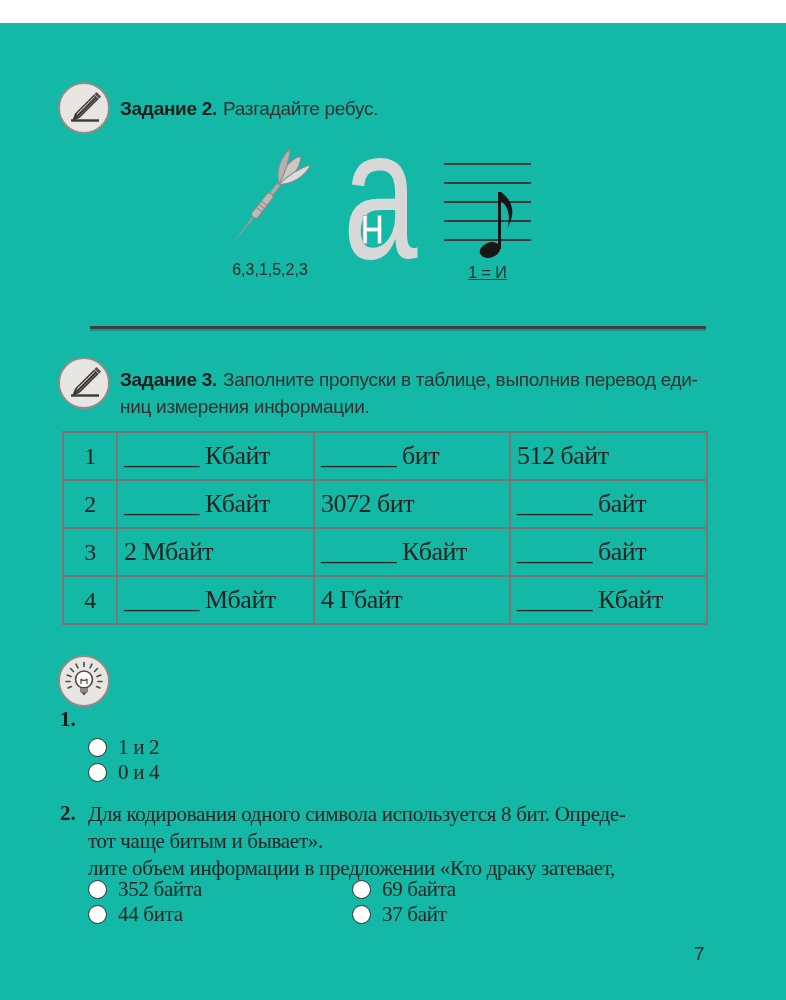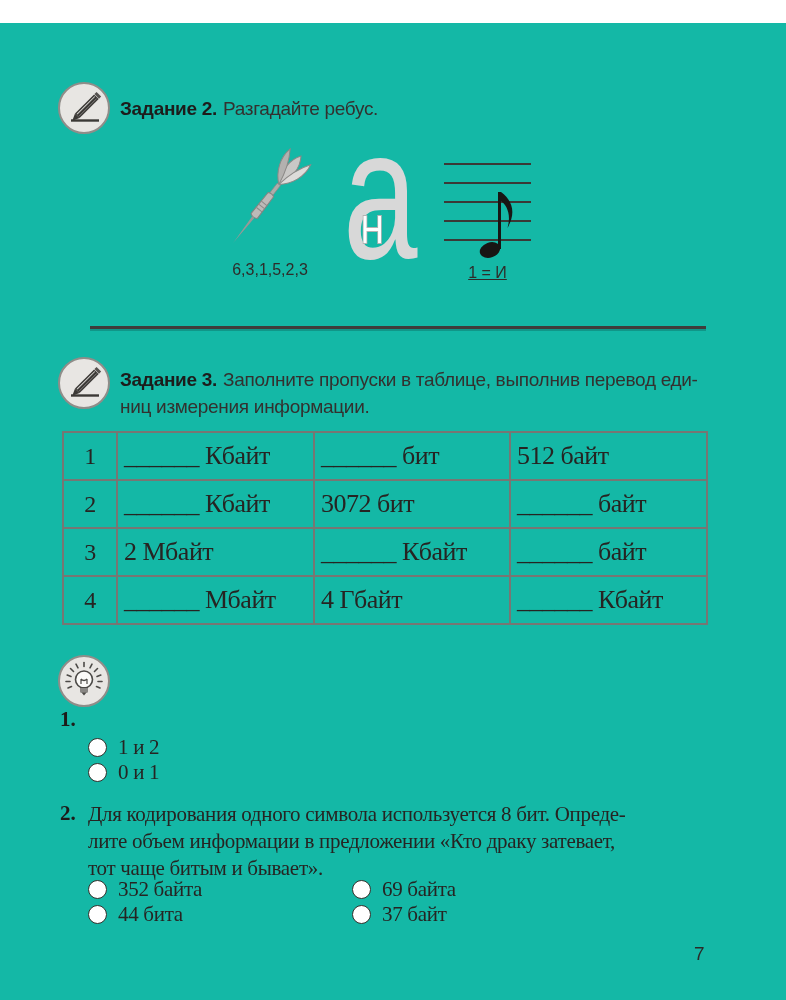--- a/index.html
+++ b/index.html
@@ -201,29 +201,29 @@
   </div>
 
   <div class="q-num" style="top:684px;">1.</div>
   <div class="opt-col" style="left:88px; top:715px;">
     <div class="opt">
       <span class="radio"></span>
       <span class="opt-label">1 и 2</span>
     </div>
     <div class="opt">
       <span class="radio"></span>
-      <span class="opt-label">0 и 1</span>
+      <span class="opt-label">0 и 4</span>
     </div>
   </div>
 
   <div class="q-num" style="top:778px;">2.</div>
   <div class="q-text" style="top:778px;">
     <span class="line">Для кодирования одного символа используется 8 бит. Опреде-</span>
+    <span class="line">тот чаще битым и бывает».</span>
     <span class="line">лите объем информации в предложении «Кто драку затевает,</span>
-    <span class="line">тот чаще битым и бывает».</span>
   </div>
   <div class="opt-col" style="left:88px; top:857px;">
     <div class="opt">
       <span class="radio"></span>
       <span class="opt-label">352 байта</span>
     </div>
     <div class="opt">
       <span class="radio"></span>
       <span class="opt-label">44 бита</span>
     </div>

